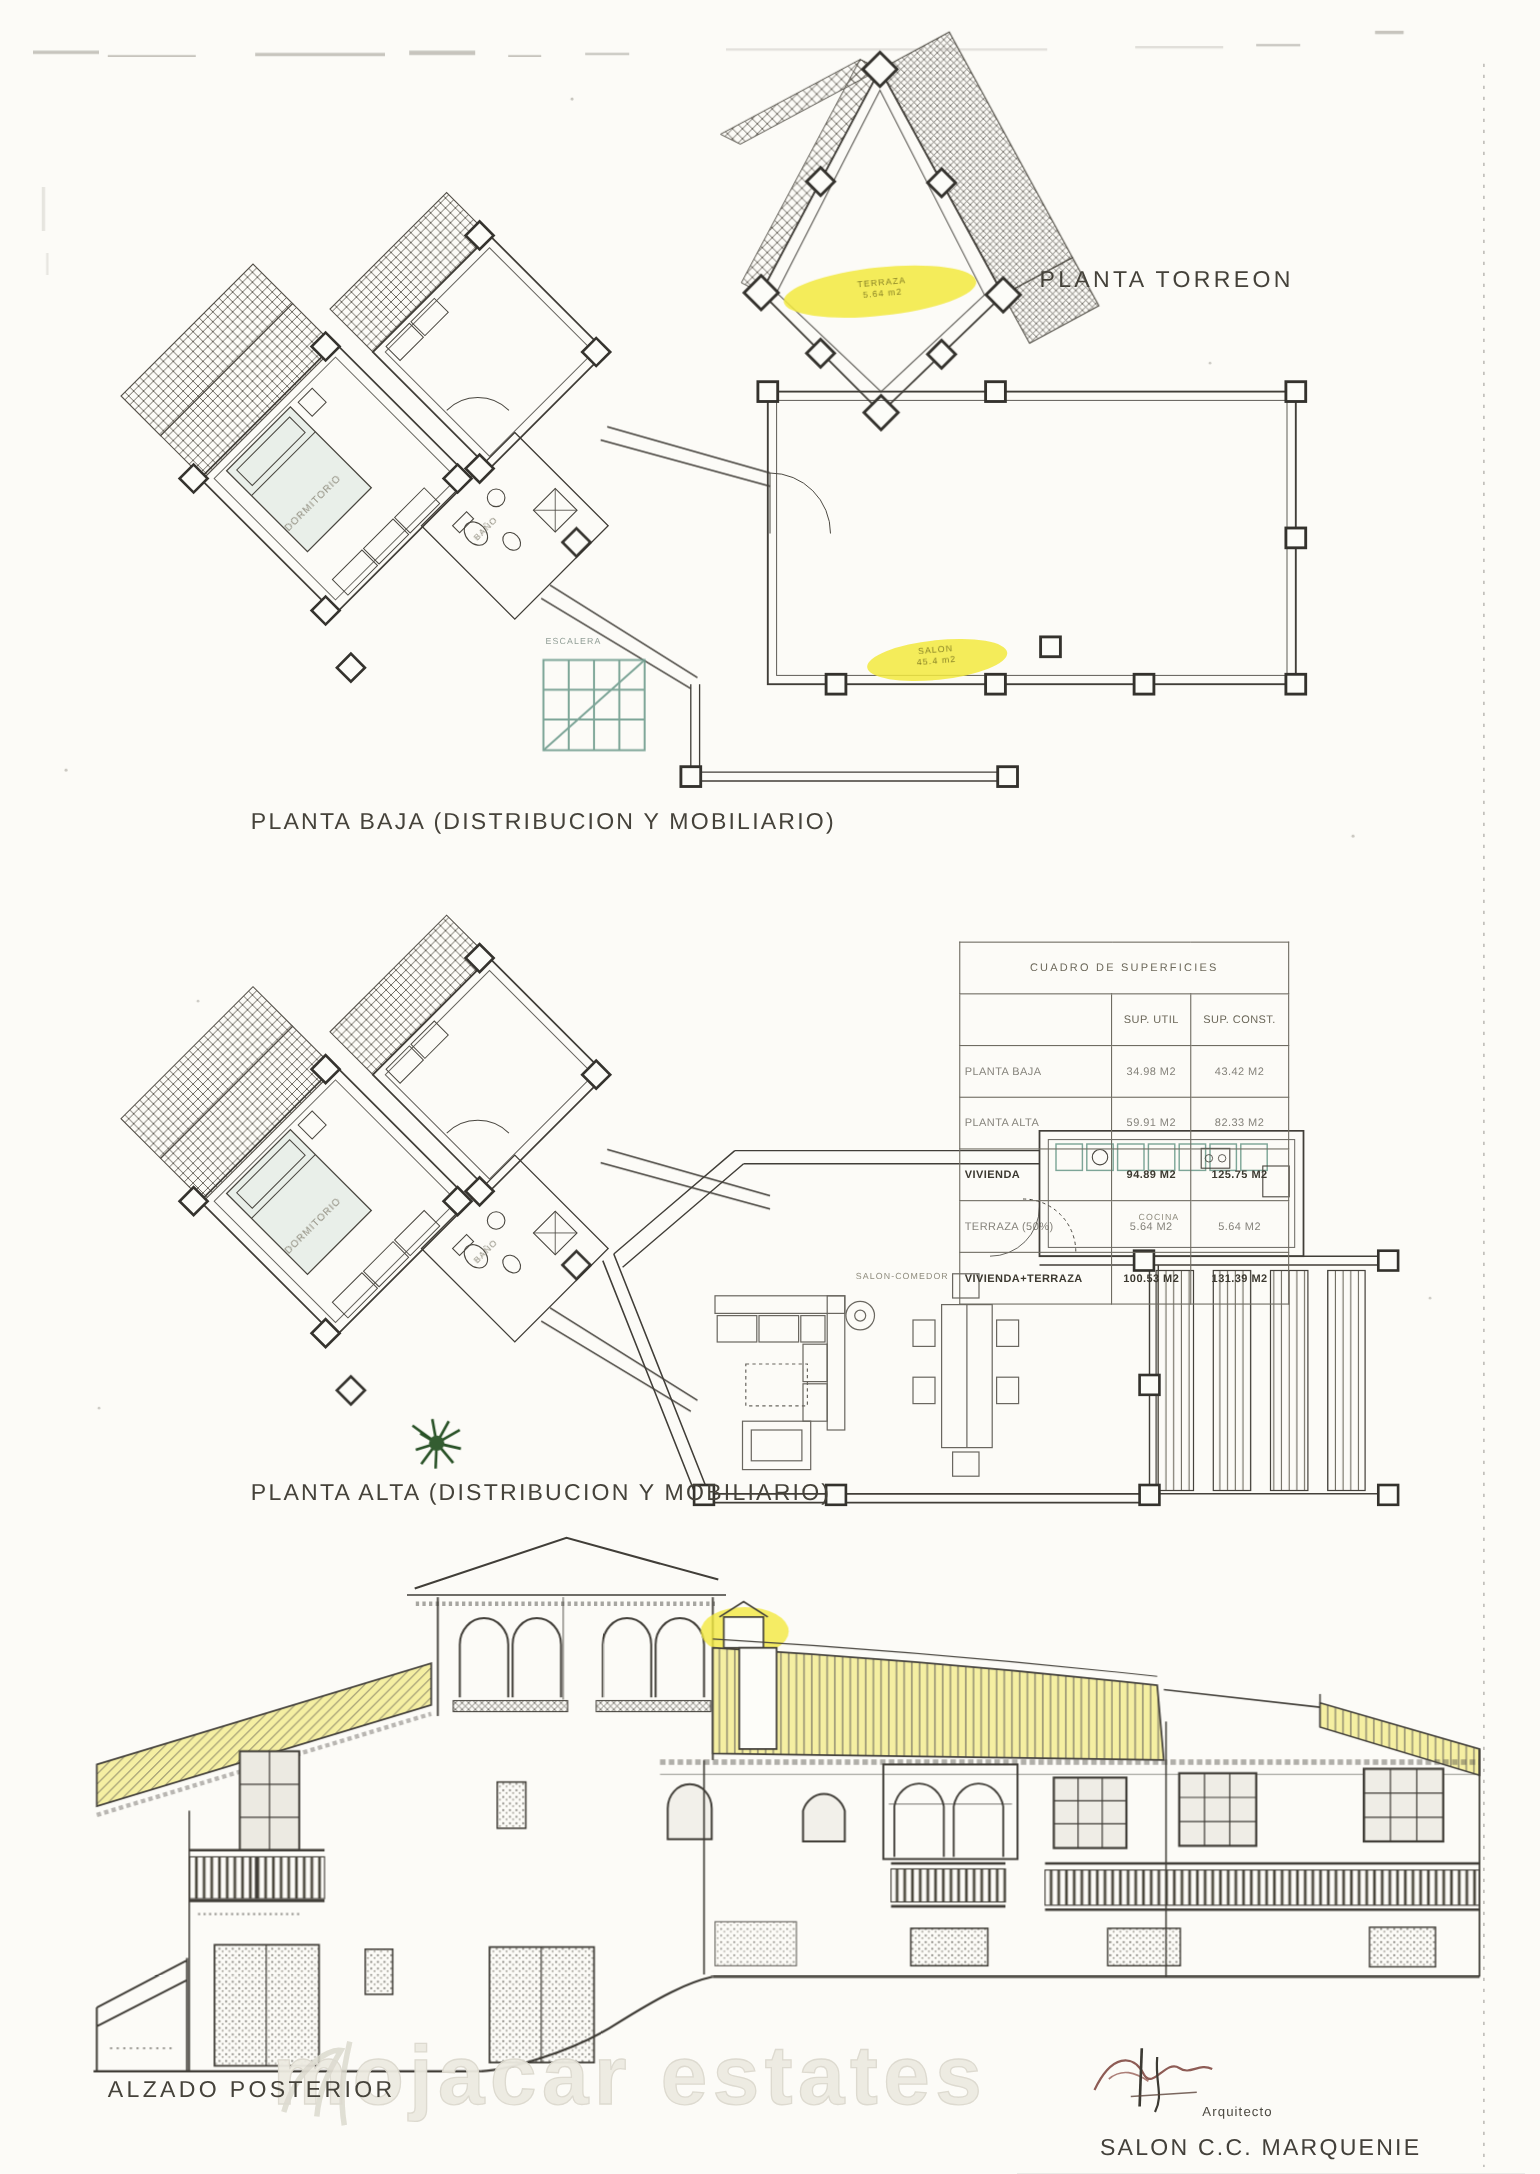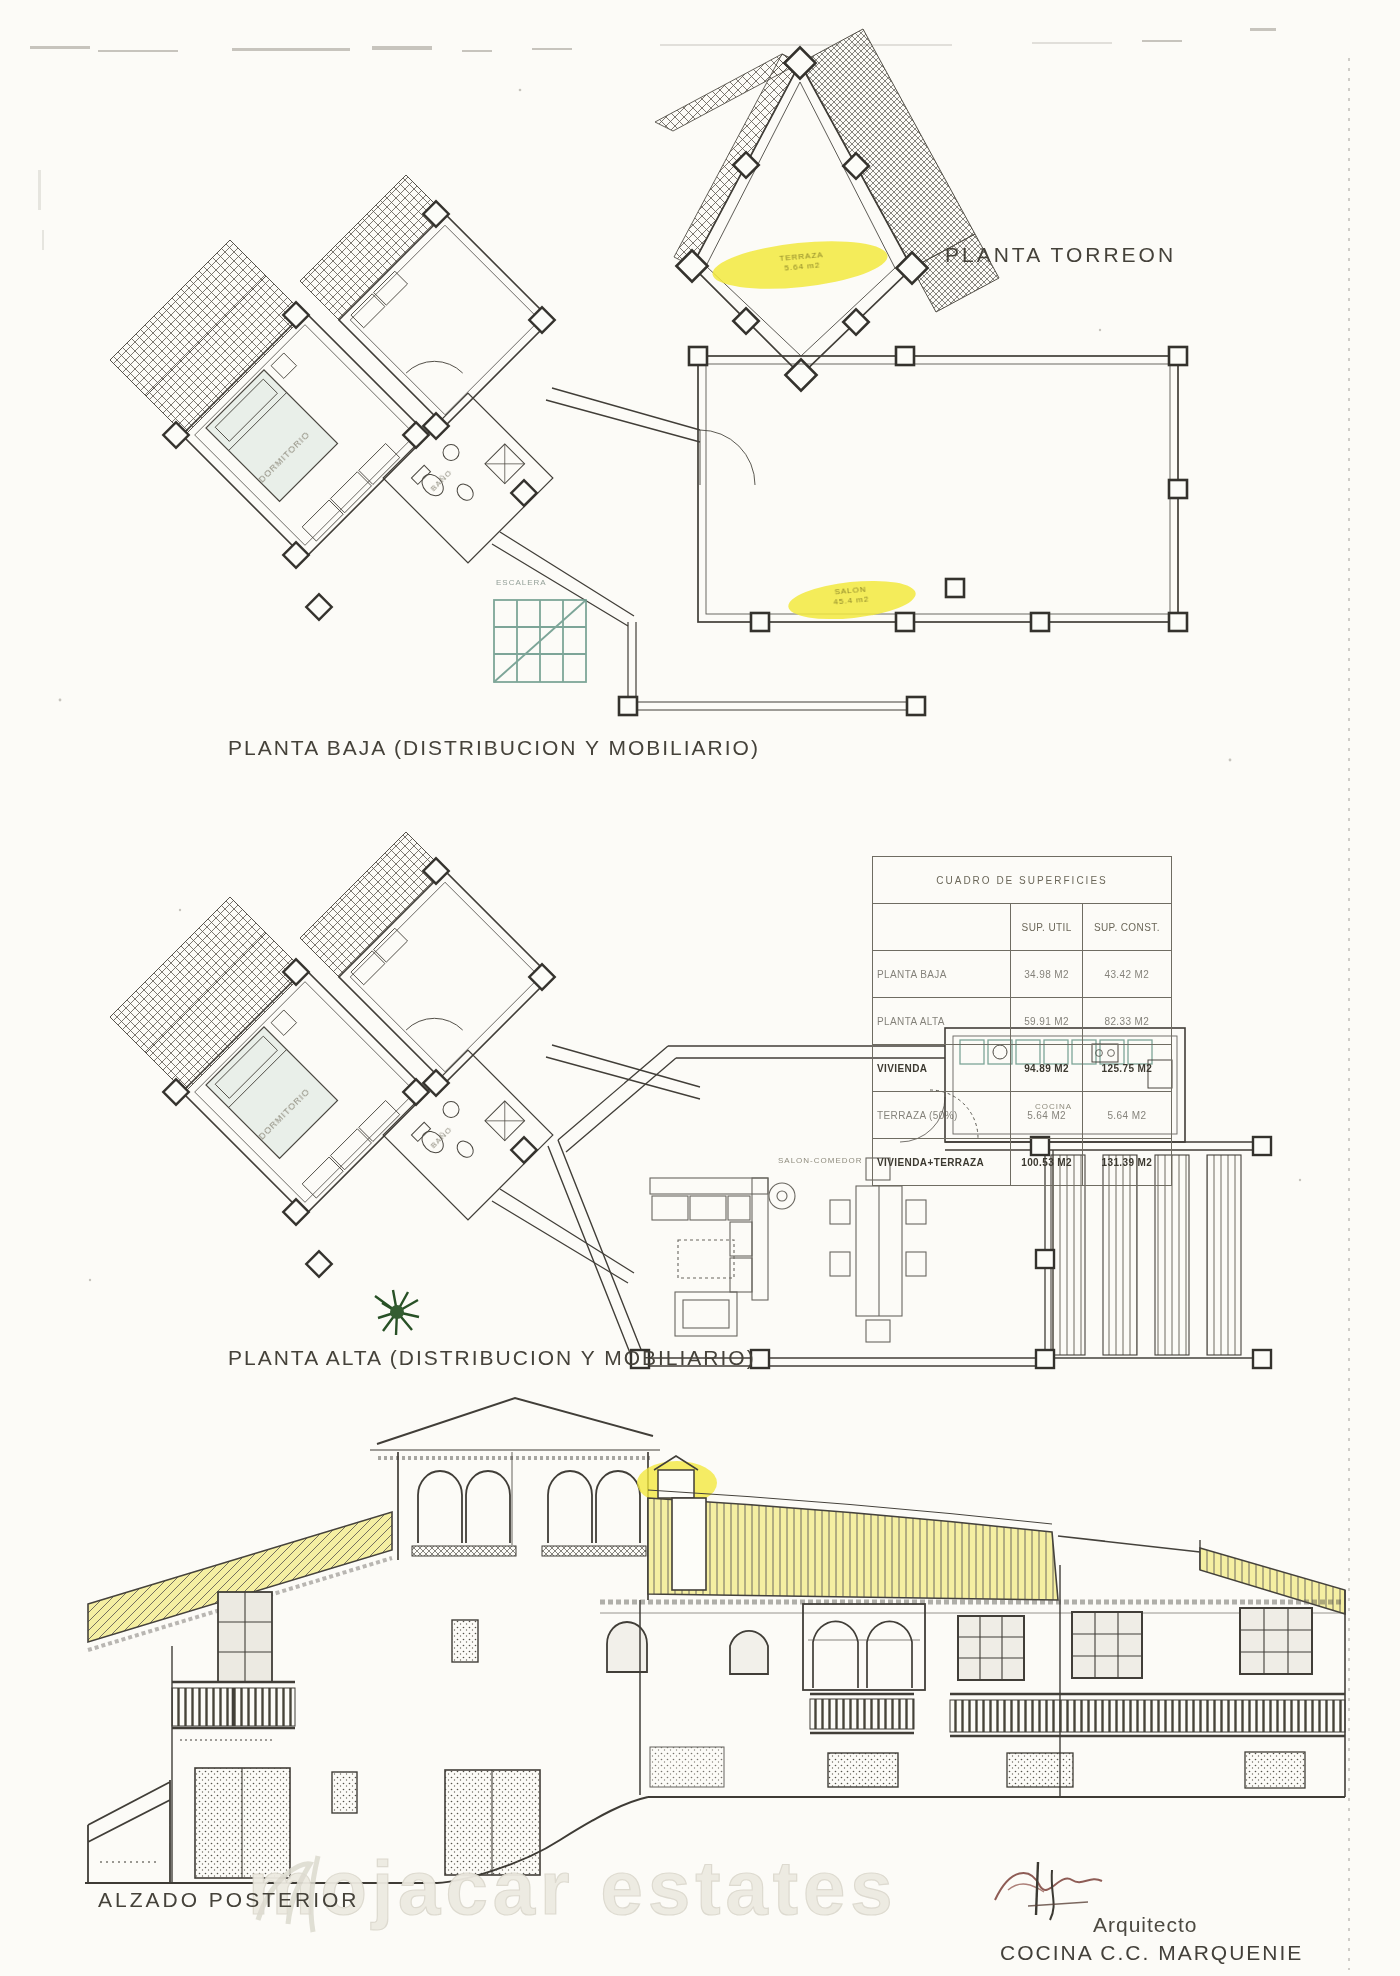--- a/index.html
+++ b/index.html
@@ -434,16 +434,16 @@
     <td>5.64 M2</td>
   </tr>
   <tr class="t-bold">
     <td class="l">VIVIENDA+TERRAZA</td>
     <td>100.53 M2</td>
     <td>131.39 M2</td>
   </tr>
 </tbody>
     </table>
 
-<div class="footer-txt" style="left:1093px;top:1913px;font-size:21px;letter-spacing:1px;">Arquitecto</div>
-<div class="footer-txt" style="left:1000px;top:1941px;font-size:21px;letter-spacing:2px;color:#43403a;">COCINA C.C. MARQUENIE</div>
+<div class="footer-txt" style="left:1093px;top:1913px;font-size:12px;letter-spacing:1px;">Arquitecto</div>
+<div class="footer-txt" style="left:1000px;top:1941px;font-size:21px;letter-spacing:2px;color:#43403a;">SALON C.C. MARQUENIE</div>
 
 </div>
 
 </body></html>

